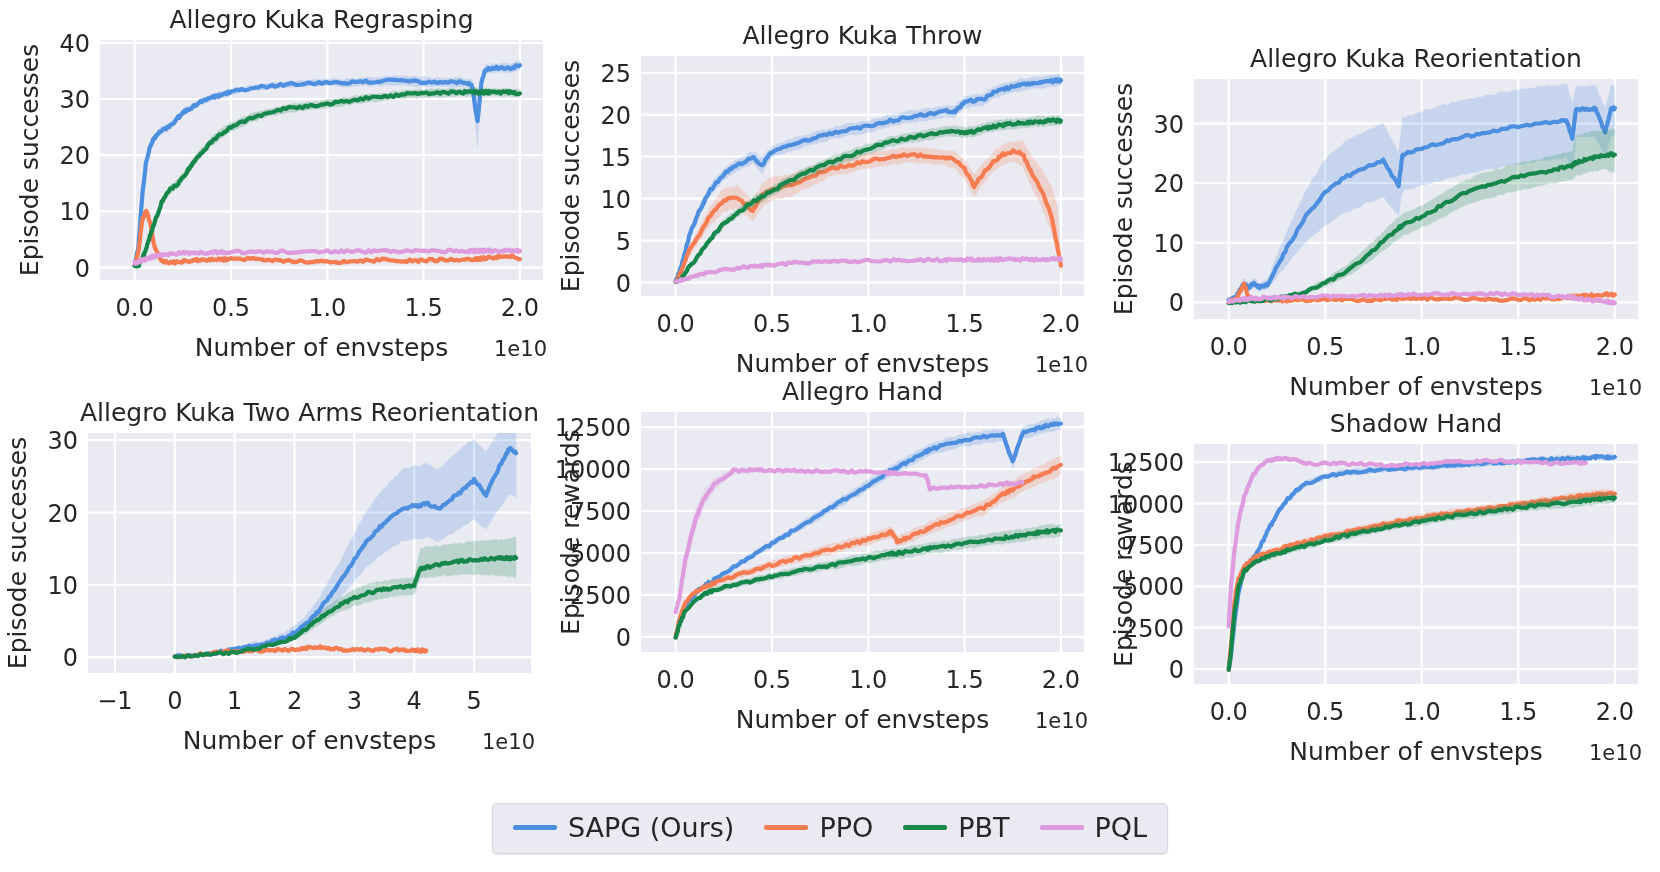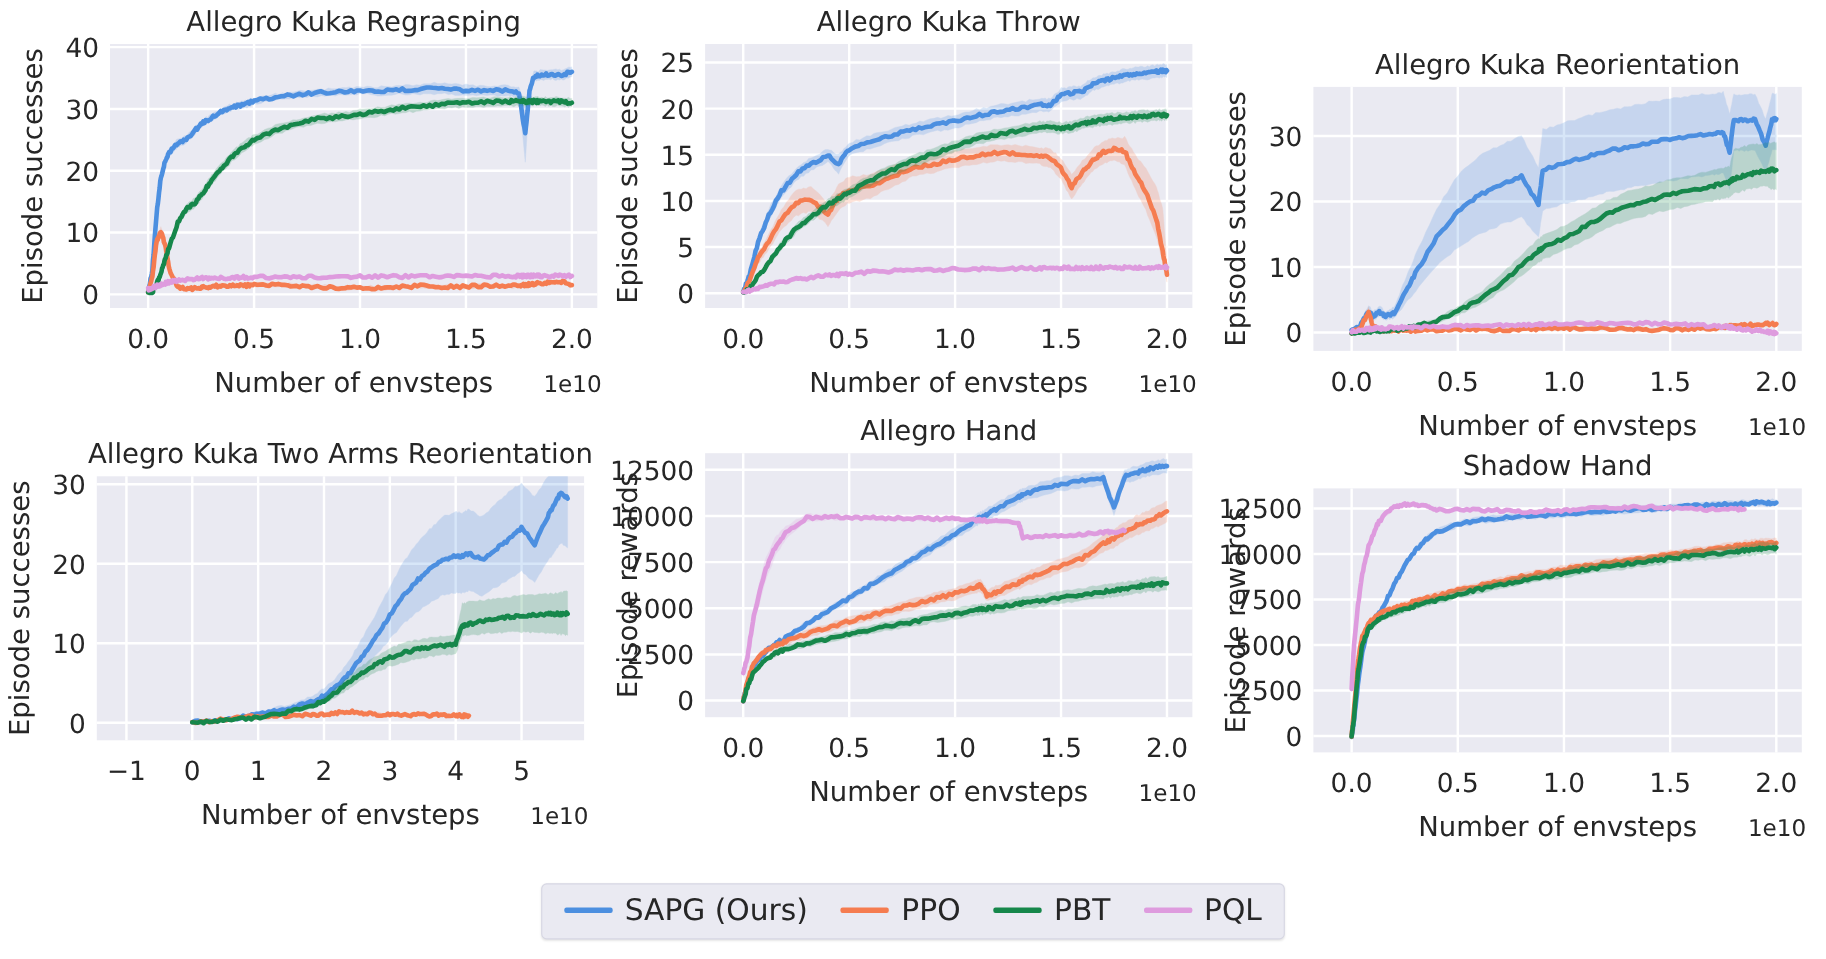--- a/index.html
+++ b/index.html
@@ -100,21 +100,21 @@
         <text x="122.6695652173913" y="316" text-anchor="middle" font-family="&quot;DejaVu Sans&quot;, sans-serif" font-size="24" fill="#262626">0.0</text>
         <text x="218.97391304347823" y="316" text-anchor="middle" font-family="&quot;DejaVu Sans&quot;, sans-serif" font-size="24" fill="#262626">0.5</text>
         <text x="315.2782608695652" y="316" text-anchor="middle" font-family="&quot;DejaVu Sans&quot;, sans-serif" font-size="24" fill="#262626">1.0</text>
         <text x="411.58260869565214" y="316" text-anchor="middle" font-family="&quot;DejaVu Sans&quot;, sans-serif" font-size="24" fill="#262626">1.5</text>
         <text x="507.88695652173914" y="316" text-anchor="middle" font-family="&quot;DejaVu Sans&quot;, sans-serif" font-size="24" fill="#262626">2.0</text>
         <text x="309.5" y="356" text-anchor="middle" font-family="&quot;DejaVu Sans&quot;, sans-serif" font-size="25" fill="#262626">Number of envsteps</text>
         <text x="535" y="356" text-anchor="end" font-family="&quot;DejaVu Sans&quot;, sans-serif" font-size="21" fill="#262626">1e10</text>
         <text x="0" y="0" text-anchor="middle" transform="translate(26,160) rotate(-90)" font-family="&quot;DejaVu Sans&quot;, sans-serif" font-size="25" fill="#262626">Episode successes</text>
       </svg>
     </div>
-  <div class="panel" style="left:553px; top:0px; width:553px; height:372px;">
+  <div class="panel" style="left:553px; top:16px; width:553px; height:372px;">
       <svg width="553" height="372" viewBox="0 0 553 372">
         <text x="309.5" y="28" text-anchor="middle" font-family="&quot;DejaVu Sans&quot;, sans-serif" font-size="25" fill="#262626">Allegro Kuka Throw</text>
         <rect x="88" y="40" width="443" height="240" fill="#EAEAF2"></rect>
         <line x1="88" x2="531" y1="266.57342657342656" y2="266.57342657342656" stroke="#FFFFFF" stroke-width="2.2"></line>
         <line x1="88" x2="531" y1="224.6153846153846" y2="224.6153846153846" stroke="#FFFFFF" stroke-width="2.2"></line>
         <line x1="88" x2="531" y1="182.65734265734267" y2="182.65734265734267" stroke="#FFFFFF" stroke-width="2.2"></line>
         <line x1="88" x2="531" y1="140.6993006993007" y2="140.6993006993007" stroke="#FFFFFF" stroke-width="2.2"></line>
         <line x1="88" x2="531" y1="98.74125874125875" y2="98.74125874125875" stroke="#FFFFFF" stroke-width="2.2"></line>
         <line x1="88" x2="531" y1="56.78321678321677" y2="56.78321678321677" stroke="#FFFFFF" stroke-width="2.2"></line>
         <line y1="40" y2="280" x1="122.6695652173913" x2="122.6695652173913" stroke="#FFFFFF" stroke-width="2.2"></line>

